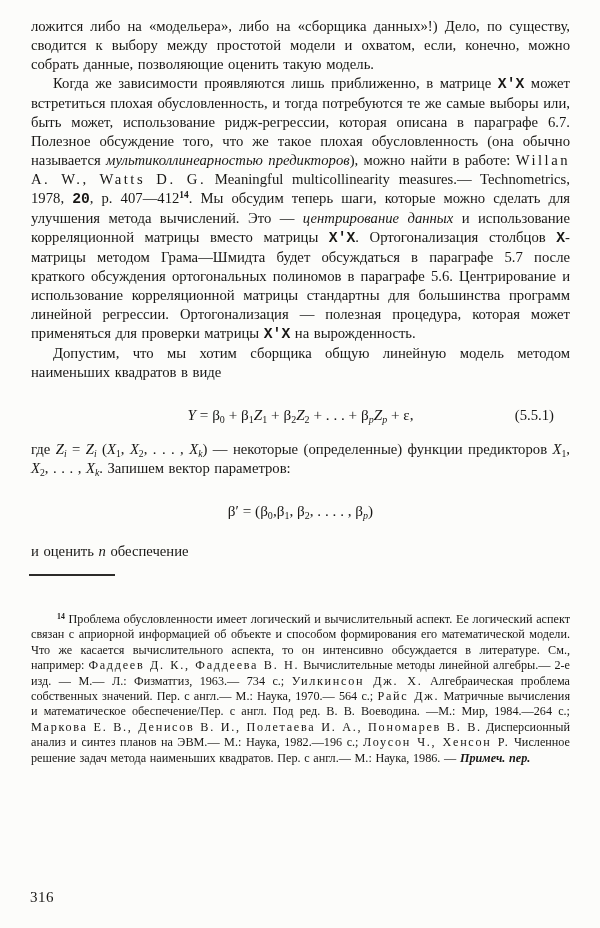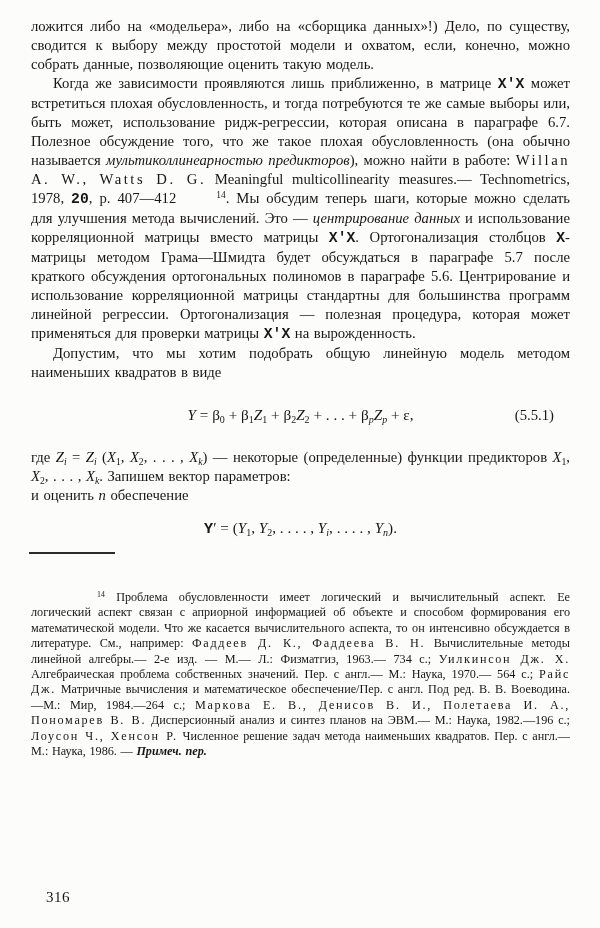--- a/index.html
+++ b/index.html
@@ -23,28 +23,28 @@
     hyphens: auto;
     -webkit-hyphens: auto;
   }
   .indent { text-indent: 22px; }
   .s-it   { font-style: italic; }
   .s-bd   { font-weight: bold; font-family: Liberation Mono, monospace; }
   .s-itbd { font-style: italic; font-weight: bold; }
   .s-sp   { letter-spacing: 0.17em; }
   .s-sub   { font-size: 0.66em; vertical-align: -0.3em; line-height: 0; }
   .s-subit { font-size: 0.66em; vertical-align: -0.3em; line-height: 0; font-style: italic; }
-  .s-sup   { font-size: 0.64em; vertical-align: 0.5em; line-height: 0; font-weight: normal; padding-left: 40px; }
+  .s-sup   { font-size: 0.64em; vertical-align: 0.5em; line-height: 0; font-weight: bold; }
   .equation {
     position: relative;
     text-align: center;
     font-size: 15.2px;
     line-height: 20px;
   }
-  .eq-1 { margin: 23px 0 23px; }
+  .eq-1 { margin: 23px 0 15px; }
   .eq-2 { margin: 23px 0 21px; }
   .eq-3 { margin: 13px 0 0; }
   .eq-number { position: absolute; right: 16px; top: 0; font-size: 14.7px; }
   .footnote-sep {
     width: 86px; height: 0;
     border-top: 2px solid #2c2b29;
     margin: 13px 0 9px -2px;
   }
   .footnote {
     font-size: 12.2px;
@@ -52,48 +52,48 @@
     text-align: justify;
     text-indent: 26px;
     word-spacing: 0.05em;
     hyphens: auto;
     margin-top: 36px;
     -webkit-hyphens: auto;
   }
   .footnote .s-sp { letter-spacing: 0.14em; }
   .page-number {
     position: absolute;
-    left: 46px; bottom: 22px;
+    left: 30px; bottom: 22px;
     font-size: 15px;
     letter-spacing: 0.5px;
   }
 </style>
 </head>
 <body>
 
 <div class="page">
 
   <div>
     <p class="body"><span>ложится либо на «модельера», либо на «сборщика данных»!) Дело, по существу, сводится к выбору между простотой модели и охватом, если, конечно, можно собрать данные, позволяющие оценить такую модель.</span></p>
     <p class="body indent"><span>Когда же зависимости проявляются лишь приближенно, в матрице </span><span class="s-bd">X′X</span><span> может встретиться плохая обусловленность, и тогда потребуются те же самые выборы или, быть может, использование ридж-регрессии, которая описана в параграфе 6.7. Полезное обсуждение того, что же такое плохая обусловленность (она обычно называется </span><span class="s-it">мультиколлинеарностью предикторов</span><span>), можно найти в работе: </span><span class="s-sp">Willan A. W., Watts D. G.</span><span> Meaningful multicollinearity measures.— Technometrics, 1978, </span><span class="s-bd">20</span><span>, p. 407—412</span><span class="s-sup">14</span><span>. Мы обсудим теперь шаги, которые можно сделать для улучшения метода вычислений. Это — </span><span class="s-it">центрирование данных</span><span> и использование корреляционной матрицы вместо матрицы </span><span class="s-bd">X′X</span><span>. Ортогонализация столбцов </span><span class="s-bd">X</span><span>-матрицы методом Грама—Шмидта будет обсуждаться в параграфе 5.7 после краткого обсуждения ортогональных полиномов в параграфе 5.6. Центрирование и использование корреляционной матрицы стандартны для большинства программ линейной регрессии. Ортогонализация — полезная процедура, которая может применяться для проверки матрицы </span><span class="s-bd">X′X</span><span> на вырожденность.</span></p>
-    <p class="body indent"><span>Допустим, что мы хотим подобрать общую линейную модель методом наименьших квадратов в виде</span></p>
+    <p class="body indent"><span>Допустим, что мы хотим сборщика общую линейную модель методом наименьших квадратов в виде</span></p>
 
     <div class="equation eq-1">
       <span><span class="s-it">Y</span><span> = β</span><span class="s-sub">0</span><span> + β</span><span class="s-sub">1</span><span class="s-it">Z</span><span class="s-sub">1</span><span> + β</span><span class="s-sub">2</span><span class="s-it">Z</span><span class="s-sub">2</span><span> + .  .  . + β</span><span class="s-subit">p</span><span class="s-it">Z</span><span class="s-subit">p</span><span> + ε,</span></span>
       <span class="eq-number">(5.5.1)</span>
     </div>
 
     <p class="body"><span>где </span><span class="s-it">Z</span><span class="s-subit">i</span><span> = </span><span class="s-it">Z</span><span class="s-subit">i</span><span> (</span><span class="s-it">X</span><span class="s-sub">1</span><span>, </span><span class="s-it">X</span><span class="s-sub">2</span><span>, . . . , </span><span class="s-it">X</span><span class="s-subit">k</span><span>) — некоторые (определенные) функции предикторов </span><span class="s-it">X</span><span class="s-sub">1</span><span>, </span><span class="s-it">X</span><span class="s-sub">2</span><span>, . . . , </span><span class="s-it">X</span><span class="s-subit">k</span><span>. Запишем вектор параметров:</span></p>
 
+    <div class="equation eq-2">
+      <span><span>β′ = (β</span><span class="s-sub">0</span><span>,β</span><span class="s-sub">1</span><span>,  β</span><span class="s-sub">2</span><span>,   .  .  .  . ,  β</span><span class="s-subit">p</span><span>)</span></span>
+    </div>
 
     <p class="body"><span>и оценить </span><span class="s-it">n</span><span> обеспечение</span></p>
 
-    <div class="equation eq-3">
-      <span><span class="s-bd">Y</span><span>′ = (</span><span class="s-it">Y</span><span class="s-sub">1</span><span>,  </span><span class="s-it">Y</span><span class="s-sub">2</span><span>,   .  .  .  . ,  </span><span class="s-it">Y</span><span class="s-subit">i</span><span>,   .  .  .  . ,  </span><span class="s-it">Y</span><span class="s-subit">n</span><span>).</span></span>
-    </div>
   </div>
 
   <div class="footnote-sep"></div>
 
   <p class="footnote"><span class="s-sup">14</span><span> Проблема обусловленности имеет логический и вычислительный аспект. Ее логический аспект связан с априорной информацией об объекте и способом формирования его математической модели. Что же касается вычислительного аспекта, то он интенсивно обсуждается в литературе. См., например: </span><span class="s-sp">Фаддеев Д. К., Фаддеева В. Н.</span><span> Вычислительные методы линейной алгебры.— 2-е изд. — М.— Л.: Физматгиз, 1963.— 734 с.; </span><span class="s-sp">Уилкинсон Дж. Х.</span><span> Алгебраическая проблема собственных значений. Пер. с англ.— М.: Наука, 1970.— 564 с.; </span><span class="s-sp">Райс Дж.</span><span> Матричные вычисления и математическое обеспечение/Пер. с англ. Под ред. В. В. Воеводина. —М.: Мир, 1984.—264 с.; </span><span class="s-sp">Маркова Е. В., Денисов В. И., Полетаева И. А., Пономарев В. В.</span><span> Дисперсионный анализ и синтез планов на ЭВМ.— М.: Наука, 1982.—196 с.; </span><span class="s-sp">Лоусон Ч., Хенсон Р.</span><span> Численное решение задач метода наименьших квадратов. Пер. с англ.— М.: Наука, 1986. — </span><span class="s-itbd">Примеч. пер.</span></p>
 
   <div class="page-number">316</div>
 
 </div>
 

